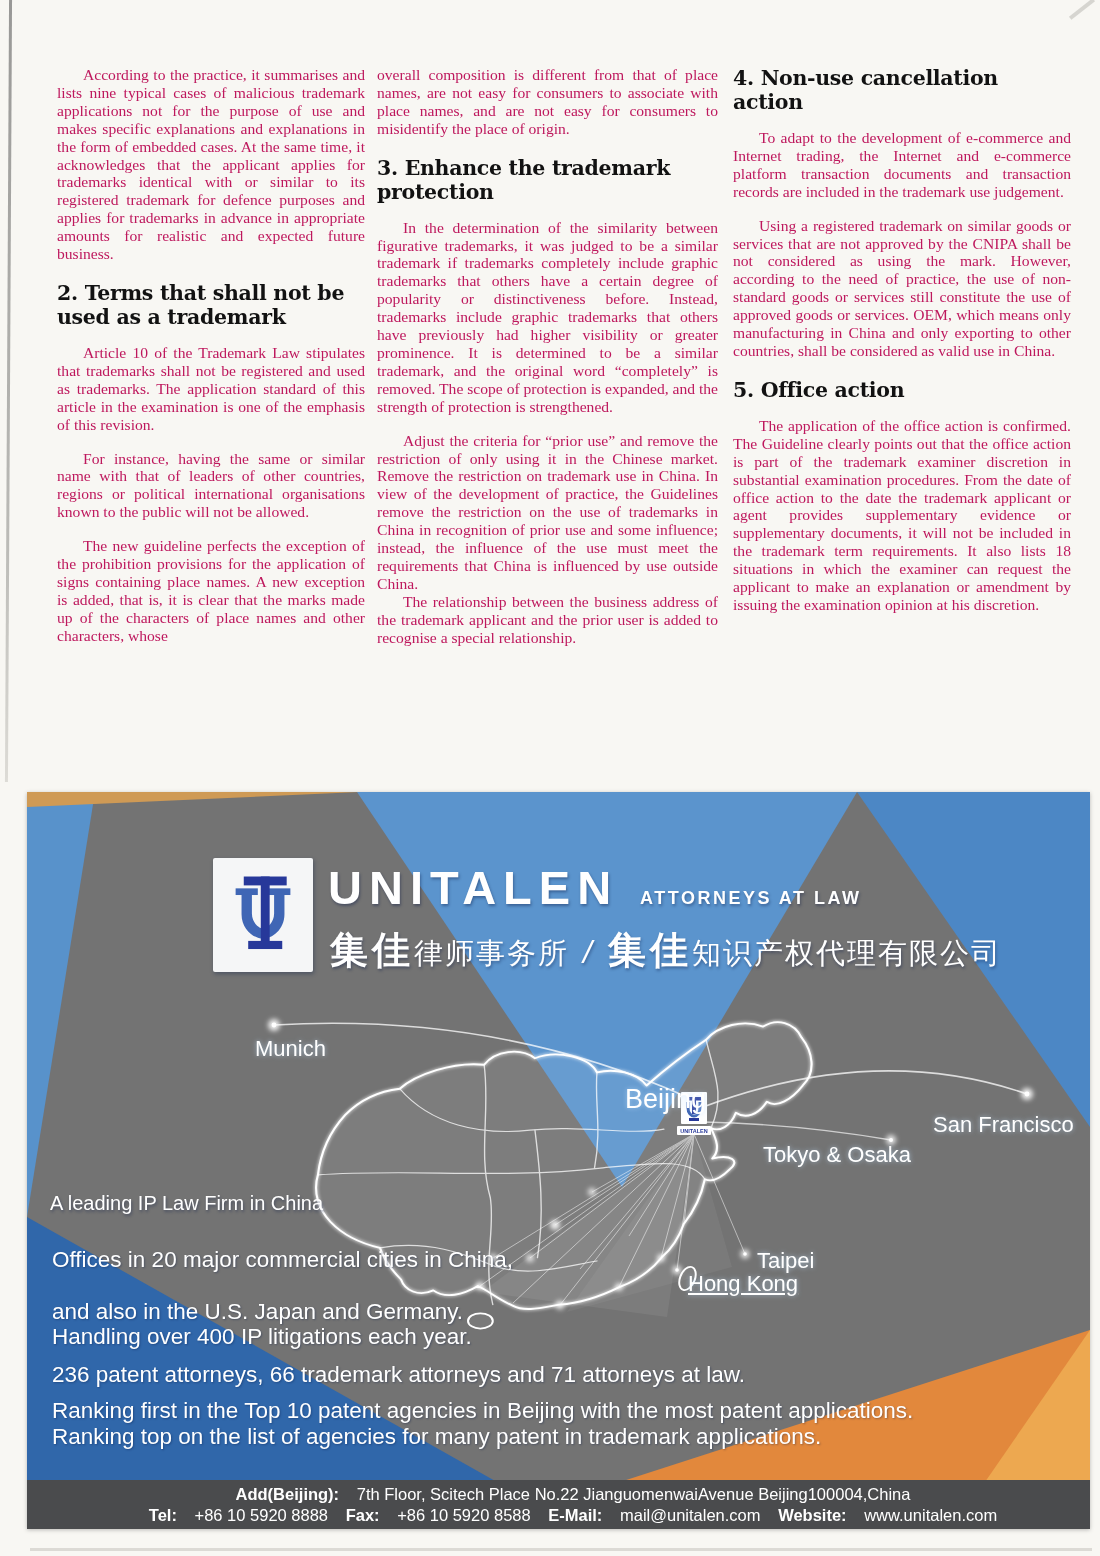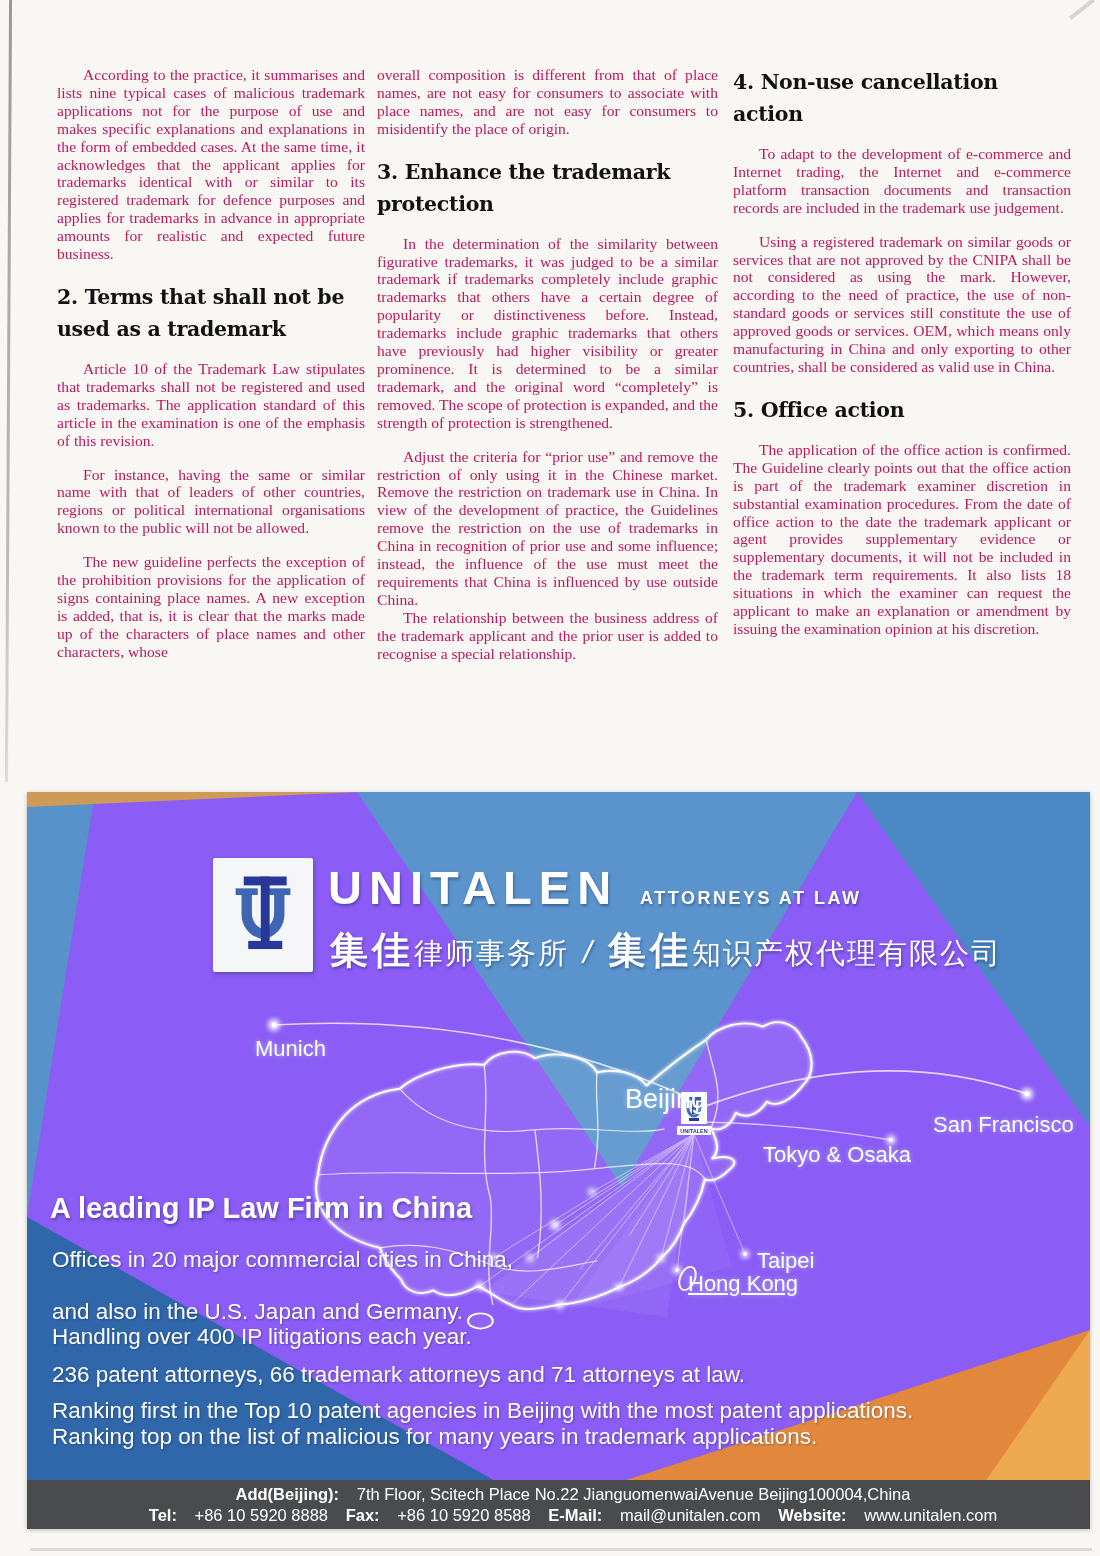--- a/index.html
+++ b/index.html
@@ -15,25 +15,25 @@
   
   .col{position:absolute;top:66px;}
   .col1{left:57px;width:308px;}
   .col2{left:377px;width:341px;}
   .col3{left:733px;width:338px;}
   .col p{margin:0 0 16px 0;font-size:15.6px;line-height:17.9px;color:#be185d;
          text-align:justify;text-indent:26px;}
   .col p.cont{text-indent:0;}
   .col p.tight{margin-bottom:0;}
   .col h2{font-family:"DejaVu Serif",serif;font-weight:700;color:#121212;
-          font-size:20.5px;line-height:32px;margin:18px 0 15px 0;letter-spacing:-.3px;}
+          font-size:20.5px;line-height:24px;margin:18px 0 15px 0;letter-spacing:-.3px;}
   .col h2.first{margin-top:0;}
 
   
-  .ad{position:absolute;left:27px;top:792px;width:1063px;height:737px;background:#8b5cf6;
+  .ad{position:absolute;left:27px;top:792px;width:1063px;height:737px;background:#737373;
       overflow:hidden;font-family:"Liberation Sans",sans-serif;color:#fff;
       box-shadow:0 1px 4px rgba(0,0,0,.25);}
   .ad svg.layer{position:absolute;left:0;top:0;}
 
   .ad-logo{position:absolute;left:186px;top:66px;width:100px;height:114px;background:#f5f6f7;
            border-radius:2px;display:flex;align-items:center;justify-content:center;
            box-shadow:1px 2px 4px rgba(10,30,70,.35);}
 
   .brand-row{position:absolute;left:301px;top:68px;display:flex;align-items:baseline;white-space:nowrap;
              text-shadow:1px 2px 3px rgba(10,25,70,.4);}
@@ -45,21 +45,21 @@
   .cjk-row .slash{font-size:32px;font-style:italic;margin:0 14px;}
 
   .city{position:absolute;color:#fff;text-shadow:0 0 5px rgba(190,225,255,.65);white-space:nowrap;}
   .city.munich{left:228px;top:244px;font-size:22px;}
   .city.beijing{left:598px;top:292px;font-size:27px;}
   .city.sf{left:906px;top:320px;font-size:22px;}
   .city.tokyo{left:736px;top:350px;font-size:22px;}
   .city.taipei{left:730px;top:456px;font-size:22px;}
   .city.hk{left:661px;top:479px;font-size:22px;text-decoration:underline;}
 
-  .ad-headline{position:absolute;left:23px;top:400px;font-size:29px;font-weight:700;
+  .ad-headline{position:absolute;left:23px;top:400px;font-size:20px;font-weight:400;
                text-shadow:1px 2px 3px rgba(10,25,70,.4);white-space:nowrap;}
   .fact{position:absolute;left:25px;font-size:22.5px;white-space:nowrap;
         text-shadow:1px 1px 2px rgba(10,25,70,.35);}
   .f0{top:455px;} .f1{top:483px;margin-top:24px;} .f2{top:532px;} .f3{top:570px;} .f4{top:606px;} .f5{top:632px;}
 
   .ad-footer{position:absolute;left:0;bottom:0;width:100%;height:49px;background:#4a4b4d;
              display:flex;flex-direction:column;justify-content:center;align-items:center;
              font-size:16.5px;line-height:21px;color:#fff;padding-left:21px;}
   .ad-footer b{font-weight:700;}
   .ad-footer .seg{margin:0 13px;white-space:nowrap;}
@@ -221,21 +221,21 @@
     <div class="city tokyo">Tokyo &amp; Osaka</div>
     <div class="city taipei">Taipei</div>
     <div class="city hk">Hong Kong</div>
 
     <div class="ad-headline">A leading IP Law Firm in China</div>
     <div class="fact f0">Offices in 20 major commercial cities in China,</div>
     <div class="fact f1">and also in the U.S.  Japan and Germany.</div>
     <div class="fact f2">Handling over 400 IP litigations each year.</div>
     <div class="fact f3">236 patent attorneys, 66 trademark attorneys and 71 attorneys at law.</div>
     <div class="fact f4">Ranking first in the Top 10 patent agencies in Beijing with the most patent applications.</div>
-    <div class="fact f5">Ranking top on the list of malicious for many years in trademark applications.</div>
+    <div class="fact f5">Ranking top on the list of agencies for many patent in trademark applications.</div>
 
     <div class="ad-footer">
       <div class="row">
         <b>Add(Beijing):</b>
         <span class="seg">7th Floor, Scitech Place No.22 JianguomenwaiAvenue Beijing100004,China</span>
       </div>
       <div class="row">
         <b>Tel:</b>
         <span class="seg">+86 10 5920 8888</span>
         <b>Fax:</b>

